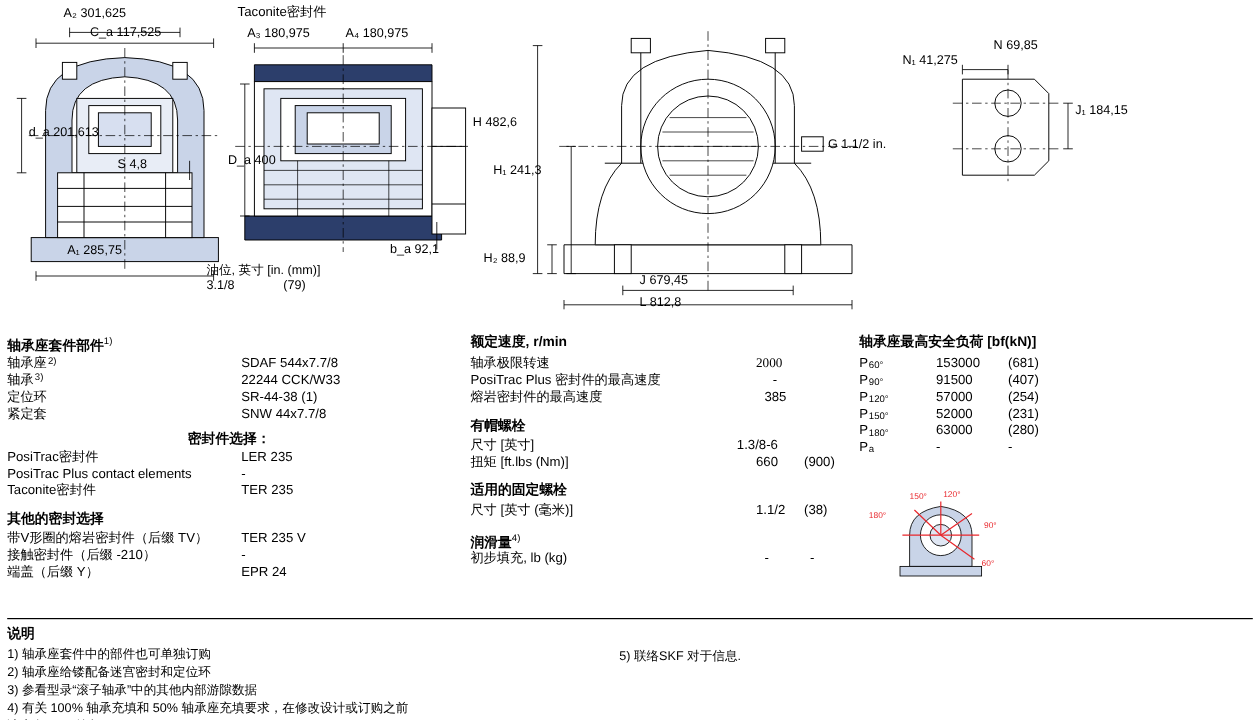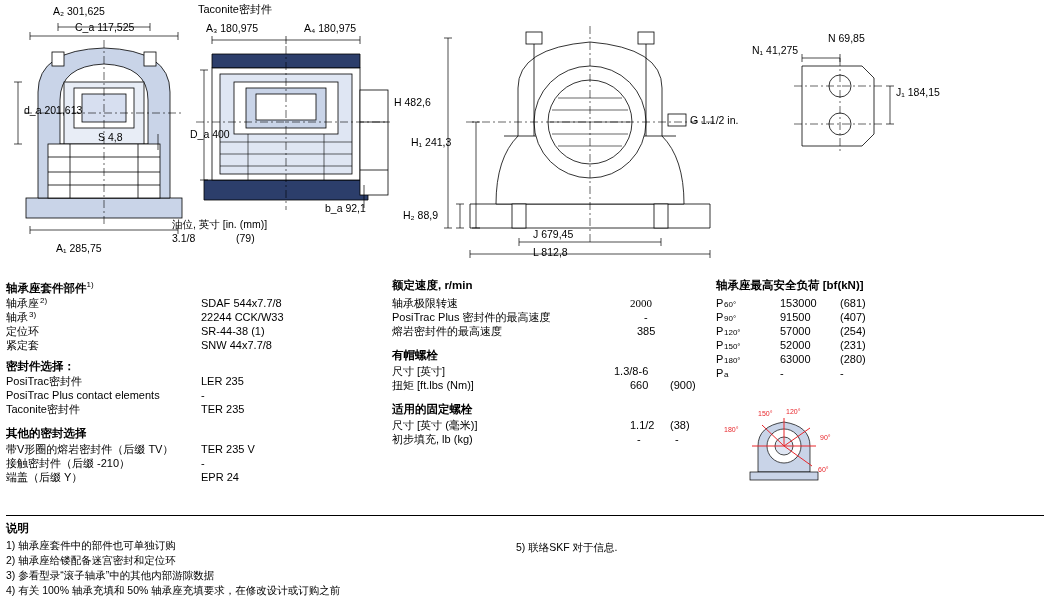--- a/index.html
+++ b/index.html
@@ -95,21 +95,21 @@
         <line x1="6" y1="60" x2="14" y2="60"></line>
           <line x1="6" y1="122" x2="14" y2="122"></line>
         <line x1="150" y1="112" x2="150" y2="128"></line>
       </g>
     </svg>
 
     <div class="dim abs" style="left:53px;top:5px;">A₂ 301,625</div>
     <div class="dim abs" style="left:75px;top:21px;">C_a 117,525</div>
     <div class="dim abs" style="left:24px;top:104px;">d_a 201,613</div>
     <div class="dim abs" style="left:98px;top:131px;">S 4,8</div>
-    <div class="dim abs" style="left:56px;top:203px;margin-top:39px;">A₁ 285,75</div>
+    <div class="dim abs" style="left:56px;top:203px;">A₁ 285,75</div>
 
     <div class="abs sec-title" style="left:198px;top:2px;font-weight:normal;font-size:11px;">Taconite密封件</div>
 
     <svg width="210" height="215" viewBox="0 0 210 215" style="position:absolute;left:190px;top:30px;">
       <g stroke="#000" fill="none" stroke-width="0.8">
         <rect x="8" y="20" width="180" height="150" fill="#ffffff" stroke="none"></rect>
 
         <path d="M22,38 L22,24 L170,24 L170,38 Z" fill="#2c3e6b" stroke="#000"></path>
         <path d="M14,170 L14,150 L178,150 L178,170 Z" fill="#2c3e6b" stroke="#000"></path>
 
@@ -142,21 +142,21 @@
         <line x1="96" y1="10" x2="170" y2="10"></line>
         <line x1="170" y1="6" x2="170" y2="14"></line>
         <line x1="14" y1="40" x2="14" y2="150"></line>
         <line x1="10" y1="40" x2="18" y2="40"></line>
           <line x1="10" y1="150" x2="18" y2="150"></line>
         <line x1="174" y1="155" x2="174" y2="178"></line>
       </g>
     </svg>
 
     <div class="dim abs" style="left:206px;top:22px;">A₃ 180,975</div>
-    <div class="dim abs" style="left:304px;top:22px;">A₄ 180,975</div>
+    <div class="dim abs" style="left:288px;top:22px;">A₄ 180,975</div>
     <div class="dim abs" style="left:178px;top:128px;padding-left:12px;">D_a 400</div>
     <div class="dim abs" style="left:325px;top:202px;">b_a 92,1</div>
 
     <div class="abs" style="left:172px;top:218px;font-size:10.5px;">油位, 英寸 [in. (mm)]</div>
     <div class="abs" style="left:172px;top:232px;font-size:10.5px;">3.1/8</div>
     <div class="abs" style="left:236px;top:232px;font-size:10.5px;">(79)</div>
 
     <svg width="340" height="240" viewBox="0 0 340 240" style="position:absolute;left:400px;top:18px;">
       <g stroke="#000" fill="none" stroke-width="0.8">
 
@@ -261,21 +261,21 @@
     </div>
     <div class="row">
       <span class="lbl">定位环</span>
       <span class="val" style="left:195px;">SR-44-38 (1)</span>
     </div>
     <div class="row">
       <span class="lbl">紧定套</span>
       <span class="val" style="left:195px;">SNW 44x7.7/8</span>
     </div>
 
-    <div class="row" style="height:22px;line-height:28px;">
+    <div class="row" style="height:22px;line-height:28px;text-align:center;">
       <span class="sec-title">密封件选择：</span>
     </div>
     <div class="row">
       <span class="lbl">PosiTrac密封件</span>
       <span class="val" style="left:195px;">LER 235</span>
     </div>
     <div class="row">
       <span class="lbl">PosiTrac Plus contact elements</span>
       <span class="val" style="left:195px;">-</span>
     </div>
@@ -333,20 +333,23 @@
 
     <div class="row" style="height:26px;line-height:34px;">
       <span class="sec-title">适用的固定螺栓</span>
     </div>
     <div class="row">
       <span class="lbl">尺寸 [英寸 (毫米)]</span>
       <span class="val" style="left:238px;">1.1/2</span>
       <span class="val2" style="left:278px;">(38)</span>
     </div>
 
+    <div class="row" style="height:26px;line-height:34px;">
+      <span class="sec-title">润滑量</span><span class="sup">4)</span>
+    </div>
     <div class="row">
       <span class="lbl">初步填充, lb (kg)</span>
       <span class="val" style="left:245px;">-</span>
       <span class="val2" style="left:283px;">-</span>
     </div>
   </div>
 
   <div class="colC">
     <div class="row" style="height:18px;">
       <span class="sec-title">轴承座最高安全负荷 [bf(kN)]</span>

